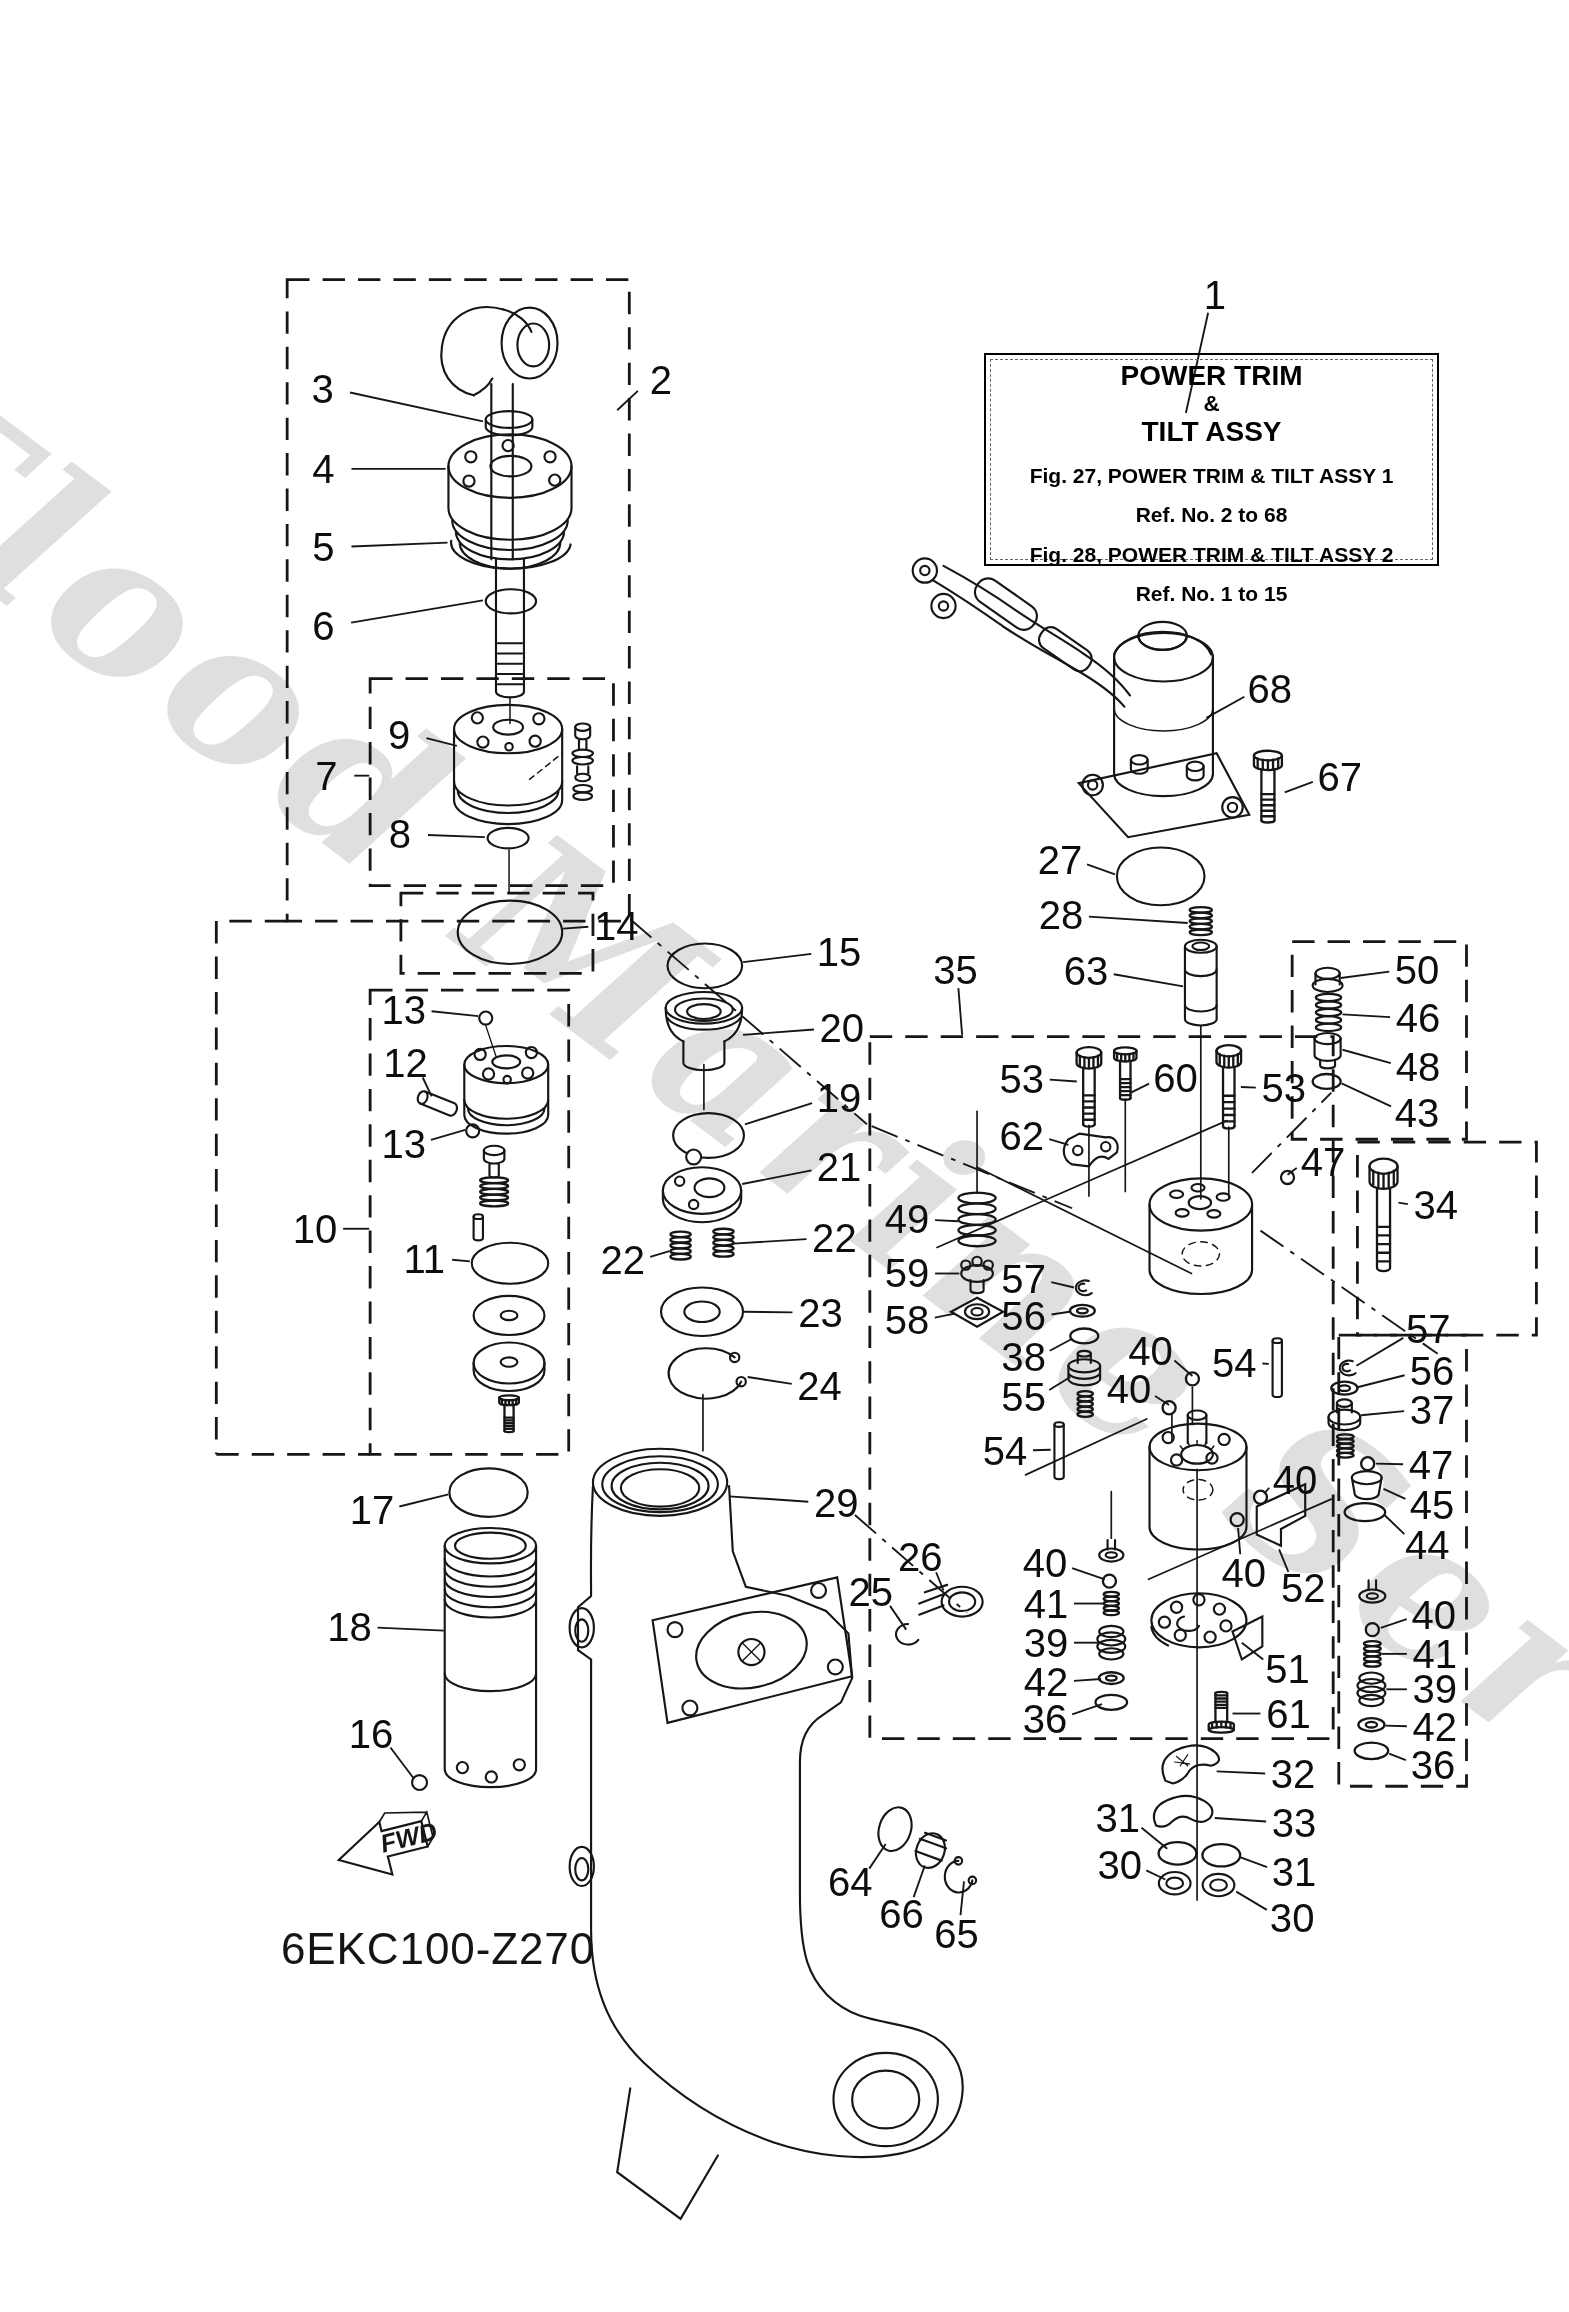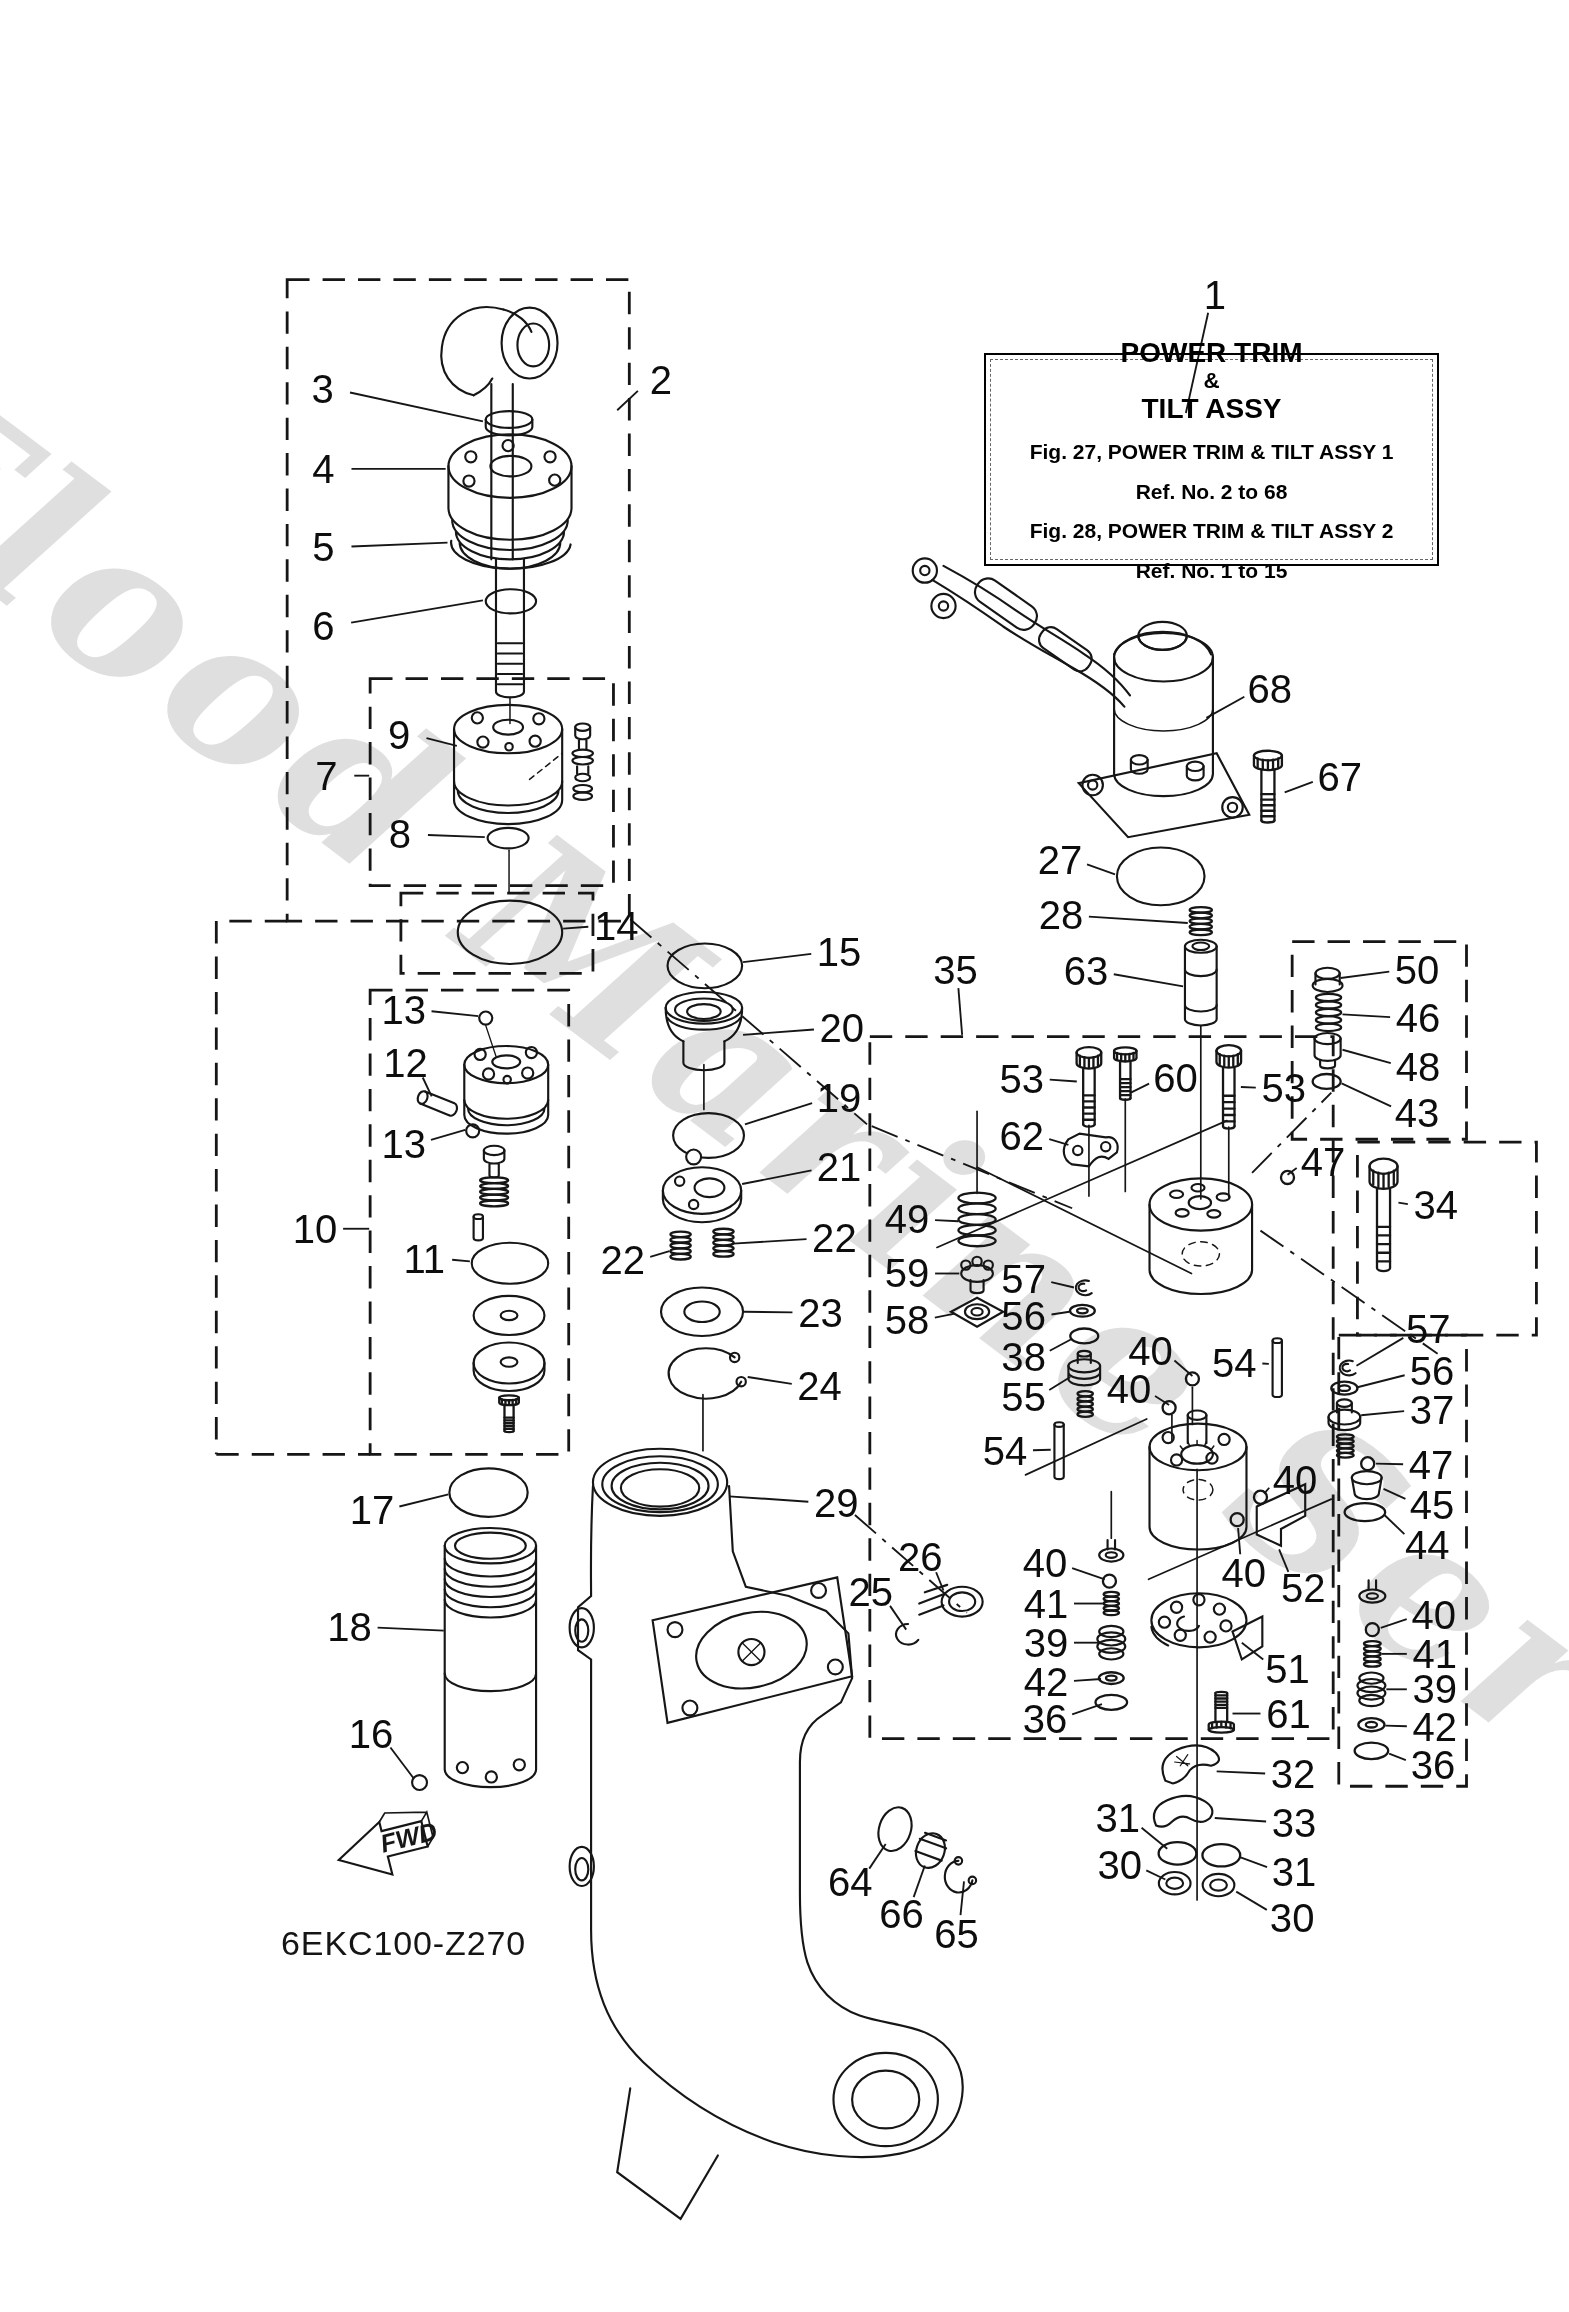--- a/index.html
+++ b/index.html
@@ -6,25 +6,25 @@
   #stage{position:relative;width:1570px;height:2313px;background:#fff;overflow:hidden;
          font-family:"Liberation Sans",sans-serif;}
   #watermark{position:absolute;left:-47px;top:326px;font-family:"DejaVu Serif",serif;
              font-style:italic;font-weight:700;font-size:203px;letter-spacing:.05em;
              color:#b9b9b9;opacity:.45;white-space:nowrap;transform:rotate(37deg);
              transform-origin:0 0;z-index:1;}
   #diagram{position:absolute;left:0;top:0;z-index:2;}
   #titlebox{position:absolute;left:984px;top:353px;width:455px;height:213px;
             border:2.8px solid #000;box-sizing:border-box;background:transparent;z-index:3;}
   #titlebox .inner{position:absolute;inset:3.7px;border:1.9px dashed #666;display:flex;
-            flex-direction:column;justify-content:center;text-align:center;line-height:1.12;}
+            flex-direction:column;justify-content:space-between;text-align:center;line-height:1.12;}
   .tb-main{font-size:28px;font-weight:bold;color:#000;}
   .tb-amp{font-size:22.4px;font-weight:bold;color:#000;}
   .tb-fig{font-size:21px;font-weight:bold;color:#000;margin-top:16px;}
-  #code{position:absolute;left:281px;top:1924px;font-size:34px;color:#151515;
+  #code{position:absolute;left:281px;top:1924px;font-size:44px;color:#151515;
         letter-spacing:0.9px;z-index:3;}
 </style>
 </head>
 <body>
 
 <div id="stage">
 
   <div id="watermark">Flood Marine Services</div>
 
   <div id="titlebox">

